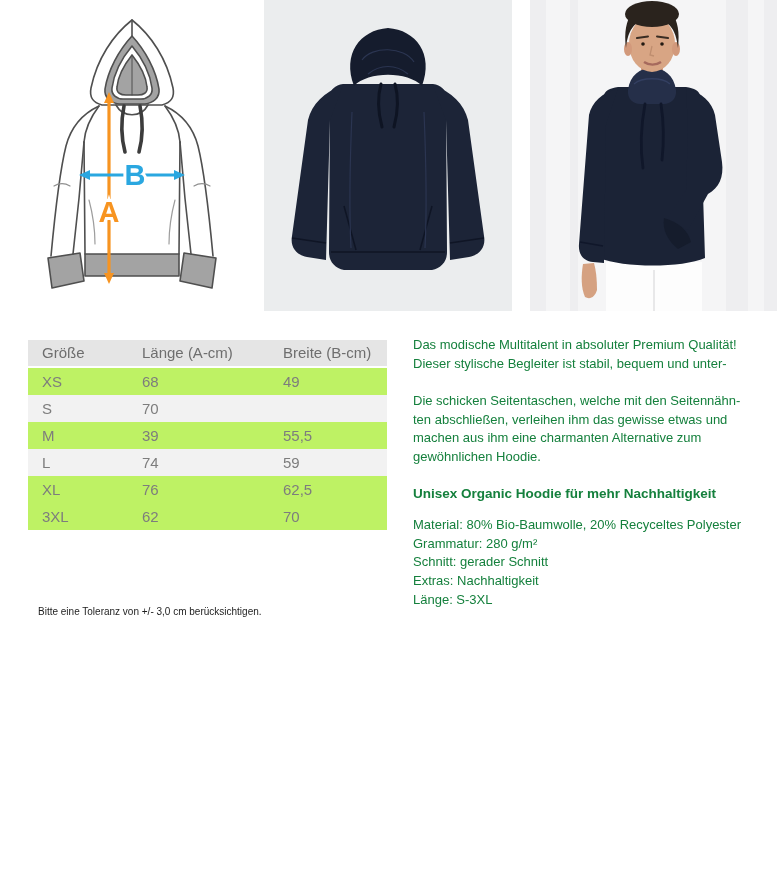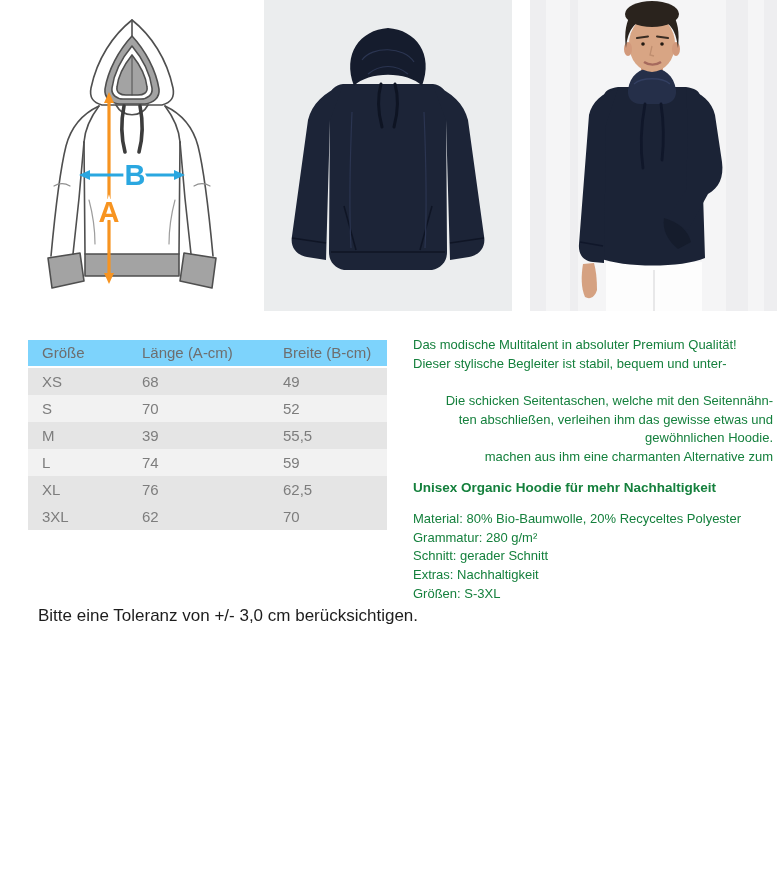--- a/index.html
+++ b/index.html
@@ -10,32 +10,32 @@
   
   .hero-diagram { position:absolute; left:20px; top:8px; width:236px; height:296px; }
   .hero-product { position:absolute; left:264px; top:0; width:248px; height:311px; }
   .hero-model   { position:absolute; left:530px; top:0; width:247px; height:311px; }
   .hero-diagram svg, .hero-product svg, .hero-model svg { display:block; }
 
   
   .size-table { position:absolute; left:28px; top:340px; width:359px; font-size:15px; }
   .t-row { display:grid; grid-template-columns:114px 141px 1fr; height:27px; line-height:27px; color:#7d7d7d; }
   .t-row > div:first-child { padding-left:14px; }
-  .t-head { background:#7dd3fc; color:#6e6e6e; border-bottom:2px solid #ffffff; height:28px; line-height:26px; }
-  .t-row.dark  { background:#e5e5e5; }
+  .t-head { background:#e5e5e5; color:#6e6e6e; border-bottom:2px solid #ffffff; height:28px; line-height:26px; }
+  .t-row.dark  { background:#bef264; }
   .t-row.light { background:#f2f2f2; }
 
   
-  .tolerance { position:absolute; left:38px; top:606px; font-size:17px; color:#1d1d1d; white-space:nowrap; }
+  .tolerance { position:absolute; left:38px; top:606px; font-size:10px; color:#1d1d1d; white-space:nowrap; }
 
   
   .description { position:absolute; left:413px; top:336px; width:360px; color:#15803d; font-size:13px; line-height:18.6px; }
   .description .line { white-space:nowrap; }
   .para1 { margin-bottom:19px; }
-  .para2 { margin-bottom:12px;text-align:right; }
+  .para2 { margin-bottom:18px; }
   .d-heading { font-weight:bold; font-size:13.5px; margin-bottom:13px; white-space:nowrap; }
 </style>
 </head>
 <body>
 
 <div class="page">
 
   <div class="hero-diagram">
     <svg viewBox="0 0 236 296" width="236" height="296">
       <g fill="none" stroke="#4f4f4f" stroke-width="1.6" stroke-linecap="round" stroke-linejoin="round">
@@ -166,21 +166,20 @@
       <div>Breite (B-cm)</div>
     </div>
     <div class="t-row dark">
       <div>XS</div>
       <div>68</div>
       <div>49</div>
     </div>
     <div class="t-row light">
       <div>S</div>
       <div>70</div>
-      <div>52</div>
     </div>
     <div class="t-row dark">
       <div>M</div>
       <div>39</div>
       <div>55,5</div>
     </div>
     <div class="t-row light">
       <div>L</div>
       <div>74</div>
       <div>59</div>
@@ -200,26 +199,26 @@
   <div class="tolerance">Bitte eine Toleranz von +/- 3,0 cm berücksichtigen.</div>
 
   <div class="description">
     <div class="para1">
       <div class="line">Das modische Multitalent in absoluter Premium Qualität!</div>
       <div class="line">Dieser stylische Begleiter ist stabil, bequem und unter-</div>
     </div>
     <div class="para2">
       <div class="line">Die schicken Seitentaschen, welche mit den Seitennähn-</div>
       <div class="line">ten abschließen, verleihen ihm das gewisse etwas und</div>
+      <div class="line">machen aus ihm eine charmanten Alternative zum</div>
       <div class="line">gewöhnlichen Hoodie.</div>
-      <div class="line">machen aus ihm eine charmanten Alternative zum</div>
     </div>
     <div class="d-heading">Unisex Organic Hoodie für mehr Nachhaltigkeit</div>
     <div class="details">
       <div class="line">Material: 80% Bio-Baumwolle, 20% Recyceltes Polyester</div>
       <div class="line">Grammatur: 280 g/m²</div>
       <div class="line">Schnitt: gerader Schnitt</div>
       <div class="line">Extras: Nachhaltigkeit</div>
-      <div class="line">Größen: S-3XL</div>
+      <div class="line">Länge: S-3XL</div>
     </div>
   </div>
 
 </div>
 
 </body></html>

